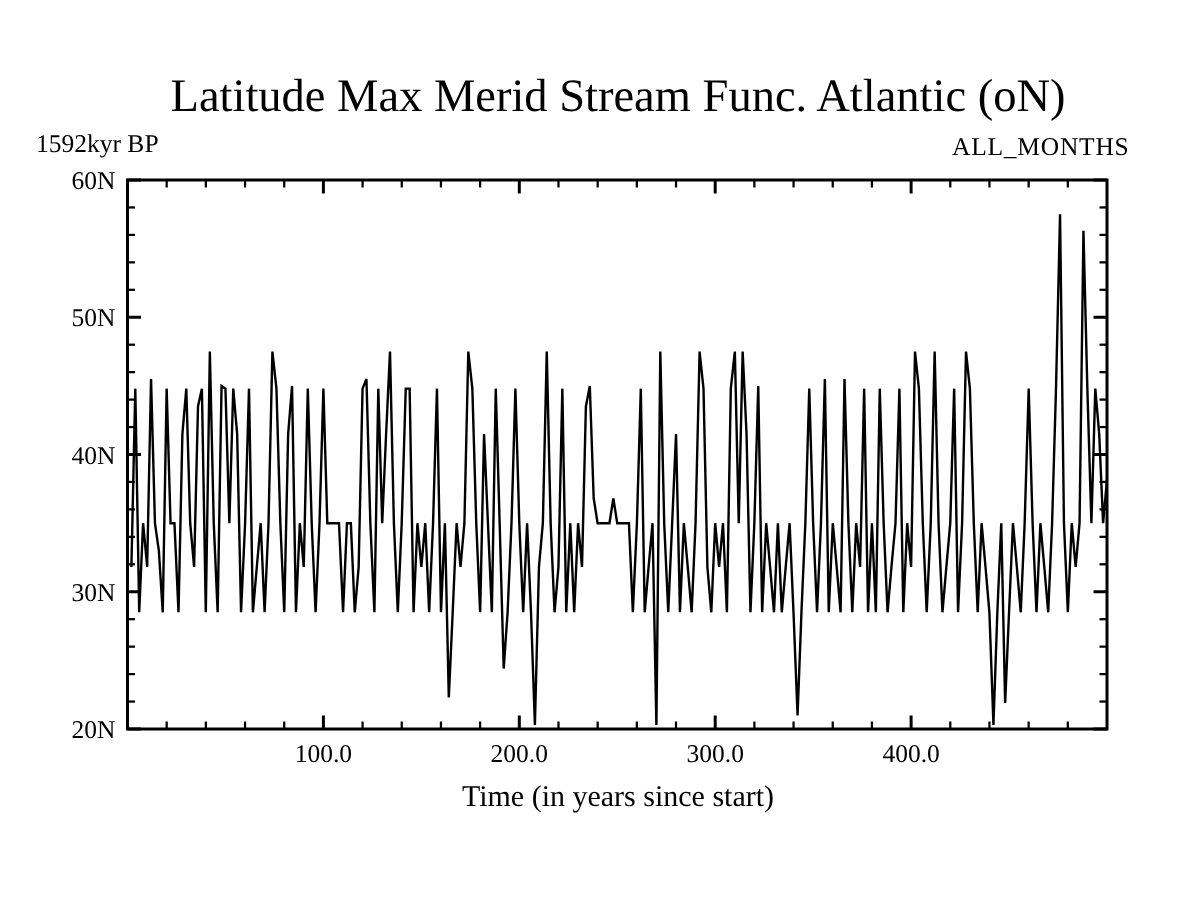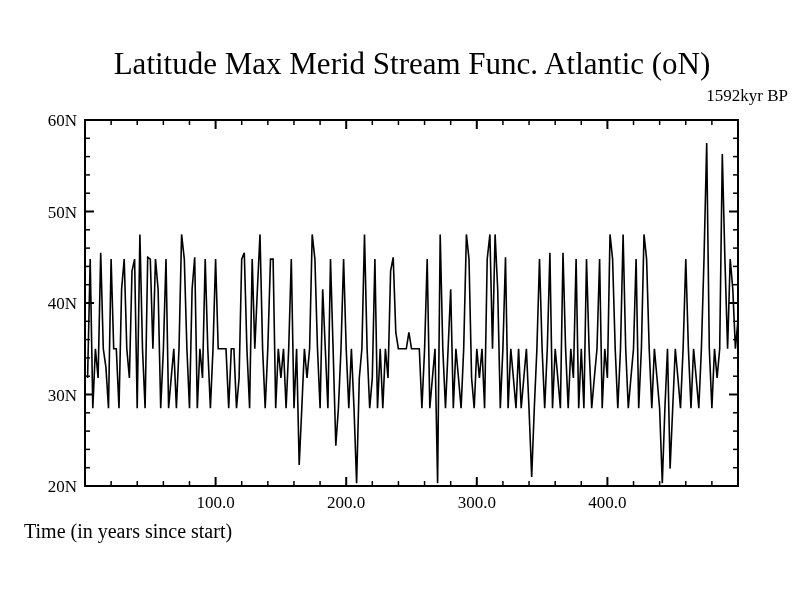--- a/index.html
+++ b/index.html
@@ -9,35 +9,36 @@
     font-family: "Liberation Serif", "DejaVu Serif", serif;
     color: #000000;
     overflow: hidden;
   }
   #stage { position: relative; width: 800px; height: 600px; background:#ffffff; }
   .title {
     position: absolute; top: 46px; left: 24px; right: 0;
     text-align: center; font-size: 31px; white-space: nowrap;
   }
   .sub-left  { position: absolute; top: 88px; left: 88px;  font-size: 17px; }
-  .sub-center{ position: absolute; top: 86px; left: 24px; right: 12px; text-align: right; font-size: 17px; }
+  .sub-center{ position: absolute; top: 86px; left: 24px; right: 2px; text-align: left; font-size: 17px; }
   .sub-right { position: absolute; top: 88px; right: 47px; font-size: 17px; letter-spacing: 0.5px; }
   .xaxis-title {
     position: absolute; top: 520px; left: 24px; right: 0;
-    text-align: left; font-size: 20px;
+    text-align: center; font-size: 20px;
   }
   svg { position: absolute; top: 0; left: 0; }
   svg text { font-family: "Liberation Serif", "DejaVu Serif", serif; fill: #000000; }
 </style>
 </head>
 <body>
 
 <div id="stage">
   <div class="title">Latitude Max Merid Stream Func. Atlantic (oN)</div>
   <div class="sub-center">1592kyr BP</div>
+  <div class="sub-right">ALL_MONTHS</div>
 
   <svg id="plot" width="800" height="600">
       <rect x="85" y="120" width="653" height="366" fill="none" stroke="#000" stroke-width="2"></rect>
       <line x1="111.12" y1="486" x2="111.12" y2="481" stroke="#000" stroke-width="1.5"></line>
       <line x1="111.12" y1="120" x2="111.12" y2="125" stroke="#000" stroke-width="1.5"></line>
       <line x1="137.24" y1="486" x2="137.24" y2="481" stroke="#000" stroke-width="1.5"></line>
       <line x1="137.24" y1="120" x2="137.24" y2="125" stroke="#000" stroke-width="1.5"></line>
       <line x1="163.36" y1="486" x2="163.36" y2="481" stroke="#000" stroke-width="1.5"></line>
       <line x1="163.36" y1="120" x2="163.36" y2="125" stroke="#000" stroke-width="1.5"></line>
       <line x1="189.48000000000002" y1="486" x2="189.48000000000002" y2="481" stroke="#000" stroke-width="1.5"></line>

